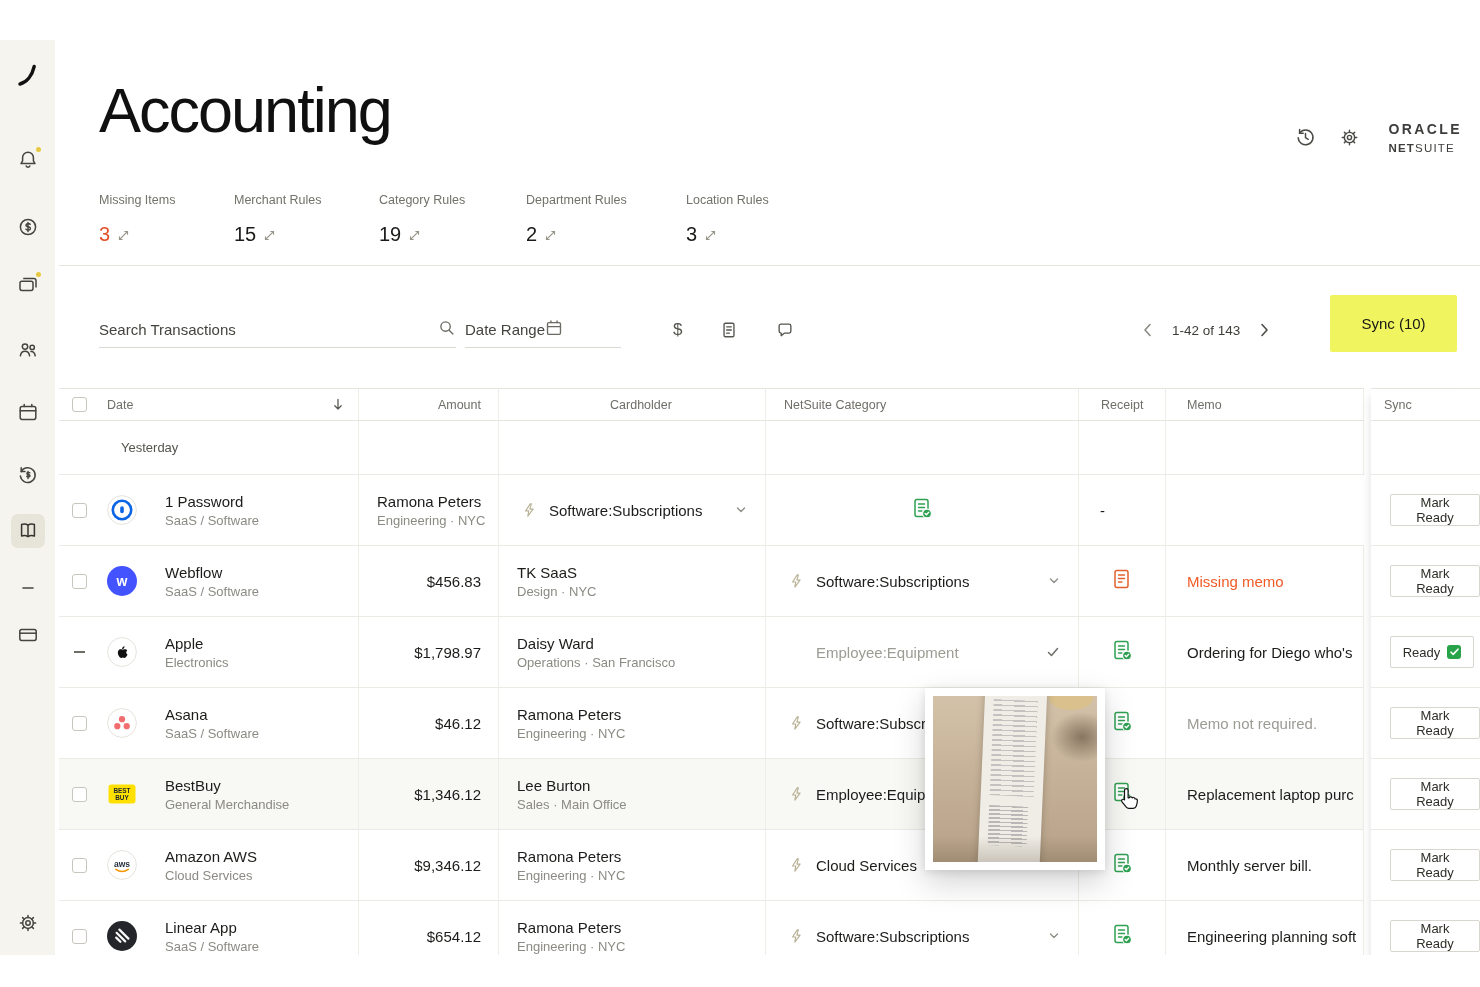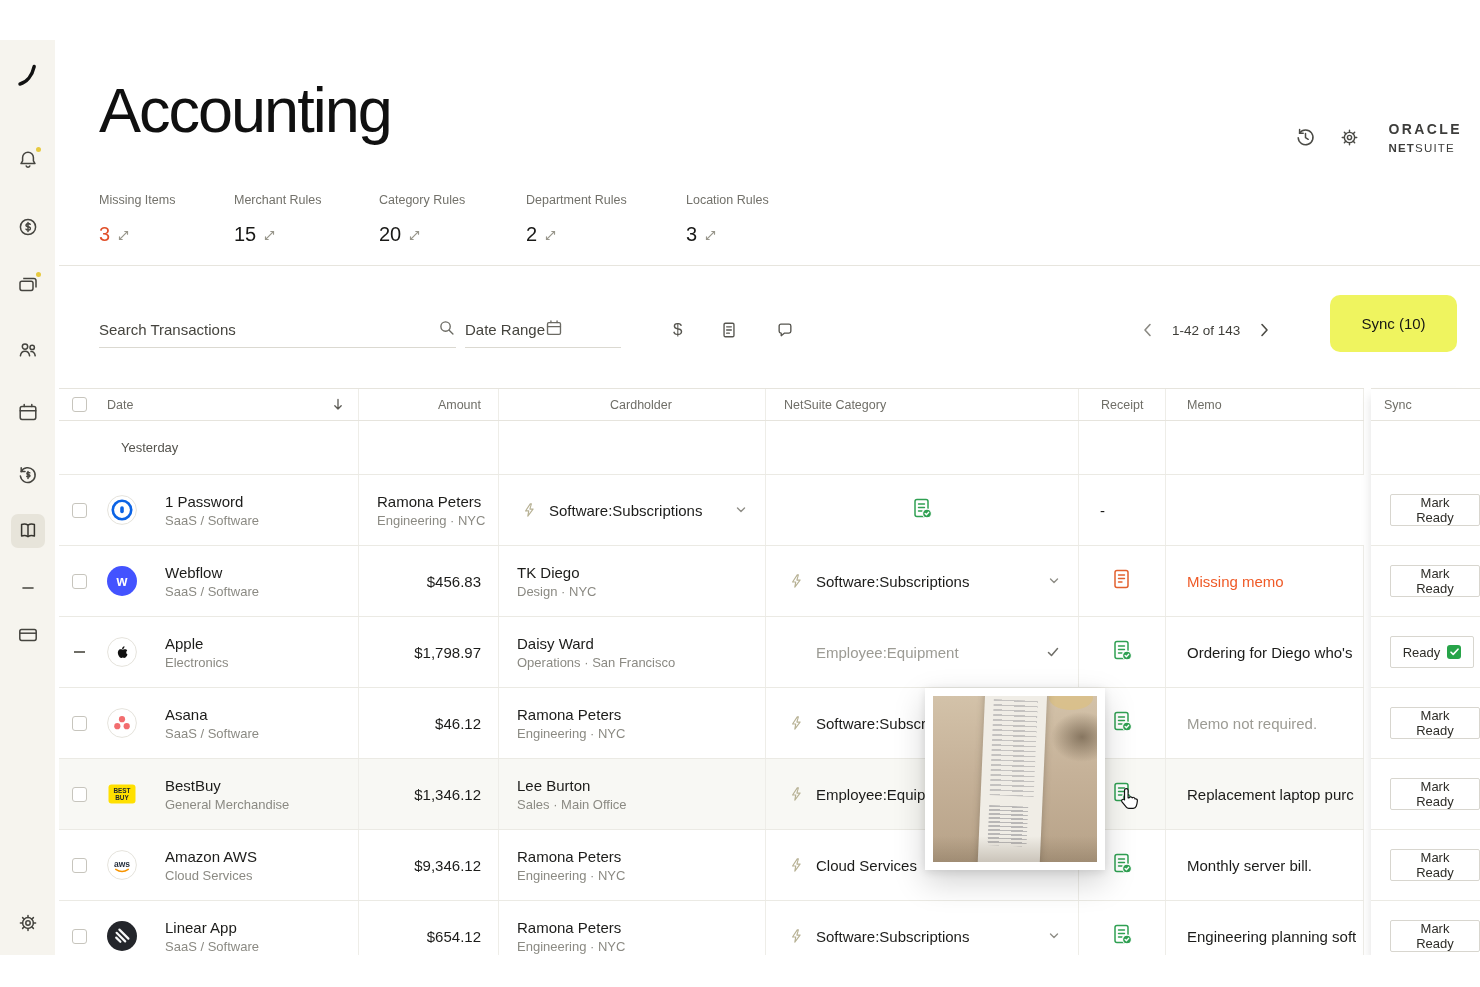--- a/index.html
+++ b/index.html
@@ -38,21 +38,21 @@
   
   .search{position:absolute;left:44px;top:272px;width:357px;height:36px;border-bottom:1px solid #dbd9d1;display:flex;align-items:center;justify-content:flex-end;cursor:text}
   .search-input{border:0;outline:0;background:transparent;font-family:inherit;font-size:15px;color:#33322d;flex:1}
   .search-input::placeholder{color:#45443e;opacity:1}
   .daterange{position:absolute;left:410px;top:272px;width:156px;height:36px;border-bottom:1px solid #dbd9d1;display:flex;align-items:center;font-size:15px;color:#45443e;cursor:pointer}
   .tool-icons{position:absolute;left:618px;top:272px;height:36px;display:flex;align-items:center;gap:38px}
   .tbtn{display:flex;align-items:center;justify-content:center;cursor:pointer;color:#57564f;font-size:16px}
   .pagination{position:absolute;left:1088px;top:272px;height:36px;display:flex;align-items:center;gap:20px}
   .pg-text{font-size:13.5px;color:#3e3d38}
   .pg-ch{cursor:pointer;display:flex;align-items:center}
-  .sync-btn{position:absolute;left:1275px;top:255px;width:127px;height:57px;background:#eff45f;border:0;border-radius:10px;font-family:inherit;font-size:15px;font-weight:500;color:#161613;cursor:pointer}
+  .sync-btn{position:absolute;left:1275px;top:255px;width:127px;height:57px;background:#eff45f;border:0;border-radius:2px;font-family:inherit;font-size:15px;font-weight:500;color:#161613;cursor:pointer}
 
   
   .table{position:absolute;left:4px;top:348px;width:1305px}
   .grid{display:grid;grid-template-columns:40px 260px 140px 267px 313px 87px 198px}
   .cell{display:flex;align-items:center;min-width:0}
   .c-merchant,.c-amount,.c-card,.c-cat,.c-receipt,.c-memo{border-right:1px solid #eeede8}
   .thead{height:33px;border-top:1px solid #e6e4dd;border-bottom:1px solid #e6e4dd}
   .thead .cell{font-size:12.5px;color:#6f6e67}
   .h-merchant{padding-left:10px}
   .h-amount{padding-left:24px}
@@ -224,21 +224,21 @@
         <div class="stat-value">
             <span>15</span>
             <span class="expand"><svg width="11" height="11" viewBox="0 0 11 11" fill="none" stroke="#98968b" stroke-width="1.2" stroke-linecap="round">
                 <path d="M6.8 1.5h2.7v2.7M9.3 1.7 1.7 9.3M1.5 6.8v2.7h2.7"></path>
               </svg></span>
           </div>
       </div>
       <div class="stat">
         <div class="stat-label">Category Rules</div>
         <div class="stat-value">
-            <span>20</span>
+            <span>19</span>
             <span class="expand"><svg width="11" height="11" viewBox="0 0 11 11" fill="none" stroke="#98968b" stroke-width="1.2" stroke-linecap="round">
                 <path d="M6.8 1.5h2.7v2.7M9.3 1.7 1.7 9.3M1.5 6.8v2.7h2.7"></path>
               </svg></span>
           </div>
       </div>
       <div class="stat">
         <div class="stat-label">Department Rules</div>
         <div class="stat-value">
             <span>2</span>
             <span class="expand"><svg width="11" height="11" viewBox="0 0 11 11" fill="none" stroke="#98968b" stroke-width="1.2" stroke-linecap="round">
@@ -398,21 +398,21 @@
                 </svg></span>
               <span class="stack">
                 <span class="l1">Webflow</span>
                 <span class="l2">SaaS / Software</span>
               </span>
             </div>
             <div class="cell c-amount">
               <span>$456.83</span>
             </div>
             <div class="cell c-card">
-              <span class="l1">TK Diego</span>
+              <span class="l1">TK SaaS</span>
               <span class="l2">Design · NYC</span>
             </div>
             <div class="cell c-cat">
               <span class="bolt">
                 <svg width="15" height="16" viewBox="0 0 16 16">
                   <path d="M8.8 1.5 3.8 9h3.4l-1 5.5L11.8 7H8.4l1.6-5.5z" fill="none" stroke="#b7b194" stroke-width="1.2" stroke-linejoin="round"></path>
                 </svg>
               </span>
               <span class="cattext">Software:Subscriptions</span>
               <span class="catctl">

